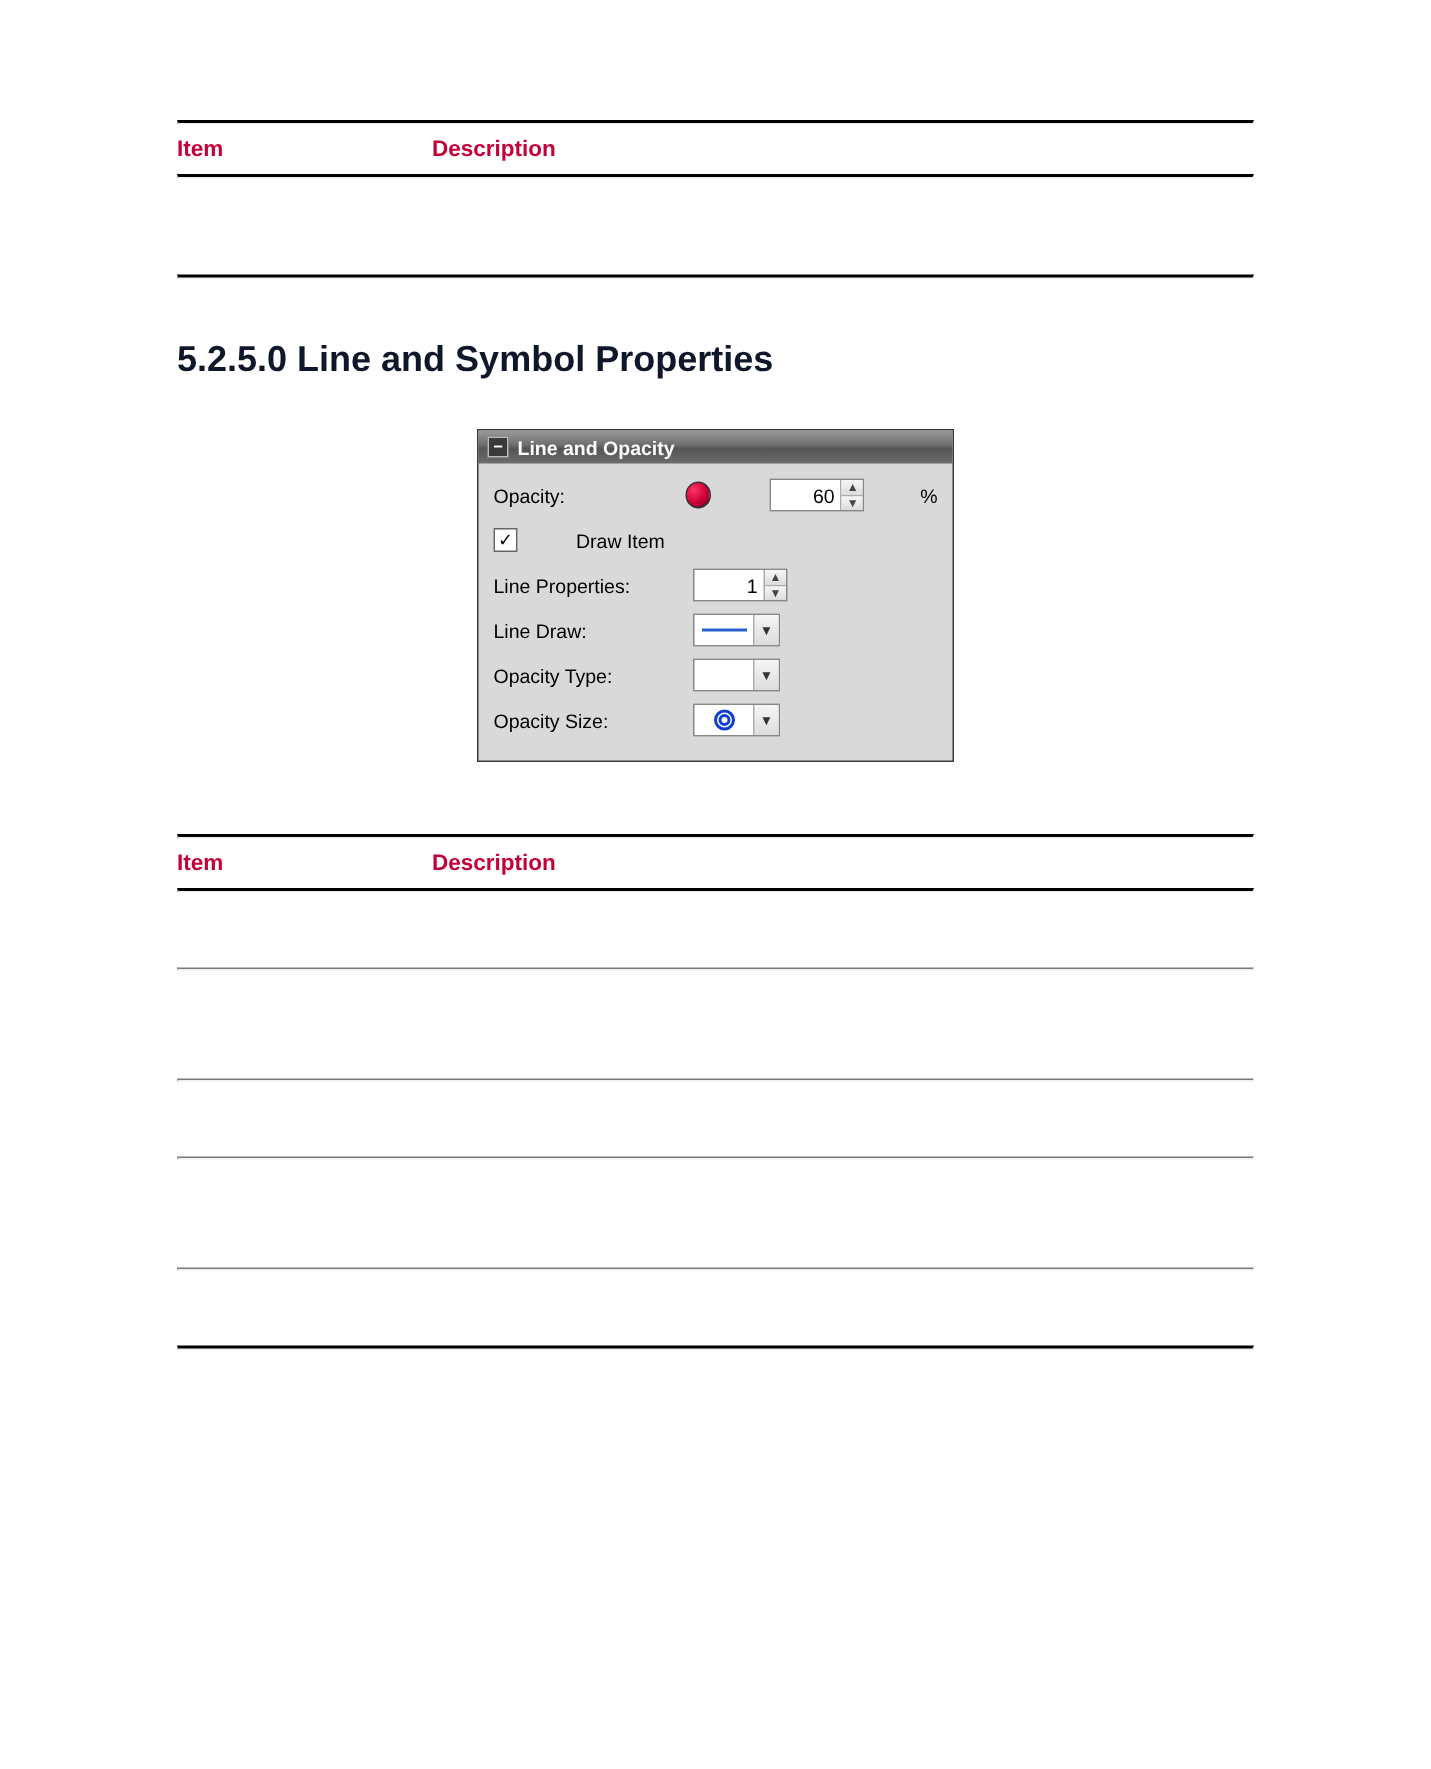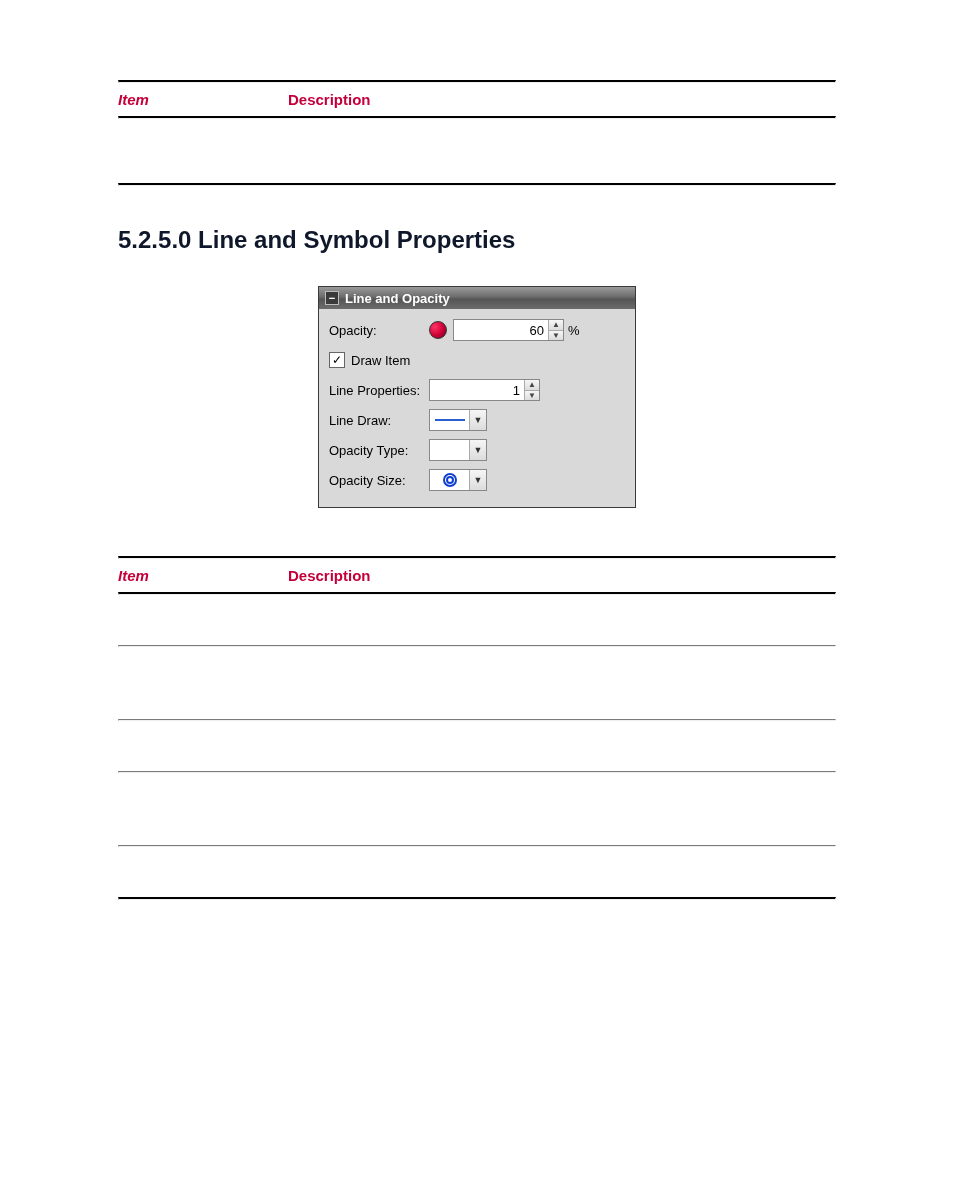--- a/index.html
+++ b/index.html
@@ -1,37 +1,37 @@
 <!DOCTYPE html>
 <html><head>
 <meta charset="utf-8">
 <style>
   html,body{margin:0;padding:0;background:#fff;font-family:Arial,Helvetica,sans-serif;}
   .page{width:954px;height:1179px;position:relative;box-sizing:border-box;padding:80px 118px 0 118px;}
   .rule-heavy{border-top:2px solid #000;margin:0;}
   .rule-light{border-top:1px solid #7a7a7a;margin:0;}
   .tbl-head{display:flex;padding:8px 0;}
   .tbl-head span{color:#c4003a;font-weight:bold;font-size:15px;}
-  .col-item{width:170px;font-style:italic;}
+  .col-item{width:170px;}
   .col-desc{flex:1;}
   .spacer{height:64px;}
   .sect-title{color:#0f172a;font-weight:bold;font-size:24px;margin:40px 0 32px 0;}
   
   .panel{width:316px;margin:0 auto 48px auto;border:1px solid #3a3a3a;background:#d9d9d9;font-size:13px;}
   .panel-titlebar{display:flex;align-items:center;height:22px;padding:0 6px;color:#fff;
     background:linear-gradient(#9a9a9a,#6c6c6c 45%,#555 55%,#6c6c6c);font-weight:bold;}
   .collapse-box{width:12px;height:12px;border:1px solid #bbb;background:#3a3a3a;color:#fff;
     display:flex;align-items:center;justify-content:center;font-size:11px;line-height:10px;margin-right:6px;}
   .panel-body{padding:6px 10px 12px 10px;}
-  .prow{display:flex;align-items:center;height:30px;}
+  .prow{display:flex;align-items:center;height:30px;gap:33px;}
   .plabel{width:100px;color:#000;}
   .swatch{width:16px;height:16px;border-radius:50%;
     background:radial-gradient(circle at 30% 30%,#ff3366 0,#cc0033 55%,#660033 100%);
     border:1px solid #333;margin-right:6px;}
-  .spin{display:flex;align-items:center;height:20px;background:#fff;border:1px solid #888;padding-left:48px;}
+  .spin{display:flex;align-items:center;height:20px;background:#fff;border:1px solid #888;}
   .spin input{width:38px;height:18px;border:none;text-align:right;font-size:13px;padding:0 4px;outline:none;background:transparent;}
   .spin-btns{display:flex;flex-direction:column;width:14px;height:20px;border-left:1px solid #aaa;}
   .spin-btns div{flex:1;display:flex;align-items:center;justify-content:center;font-size:8px;
     background:linear-gradient(#f6f6f6,#dcdcdc);color:#444;cursor:pointer;}
   .spin-btns div:first-child{border-bottom:1px solid #aaa;}
   .pct{margin-left:4px;}
   .chk{width:14px;height:14px;border:1px solid #666;background:#fff;margin-right:6px;
     display:flex;align-items:center;justify-content:center;font-size:12px;}
   .combo{display:flex;align-items:center;width:56px;height:20px;background:#fff;border:1px solid #888;}
   .combo .preview{flex:1;display:flex;align-items:center;justify-content:center;}

